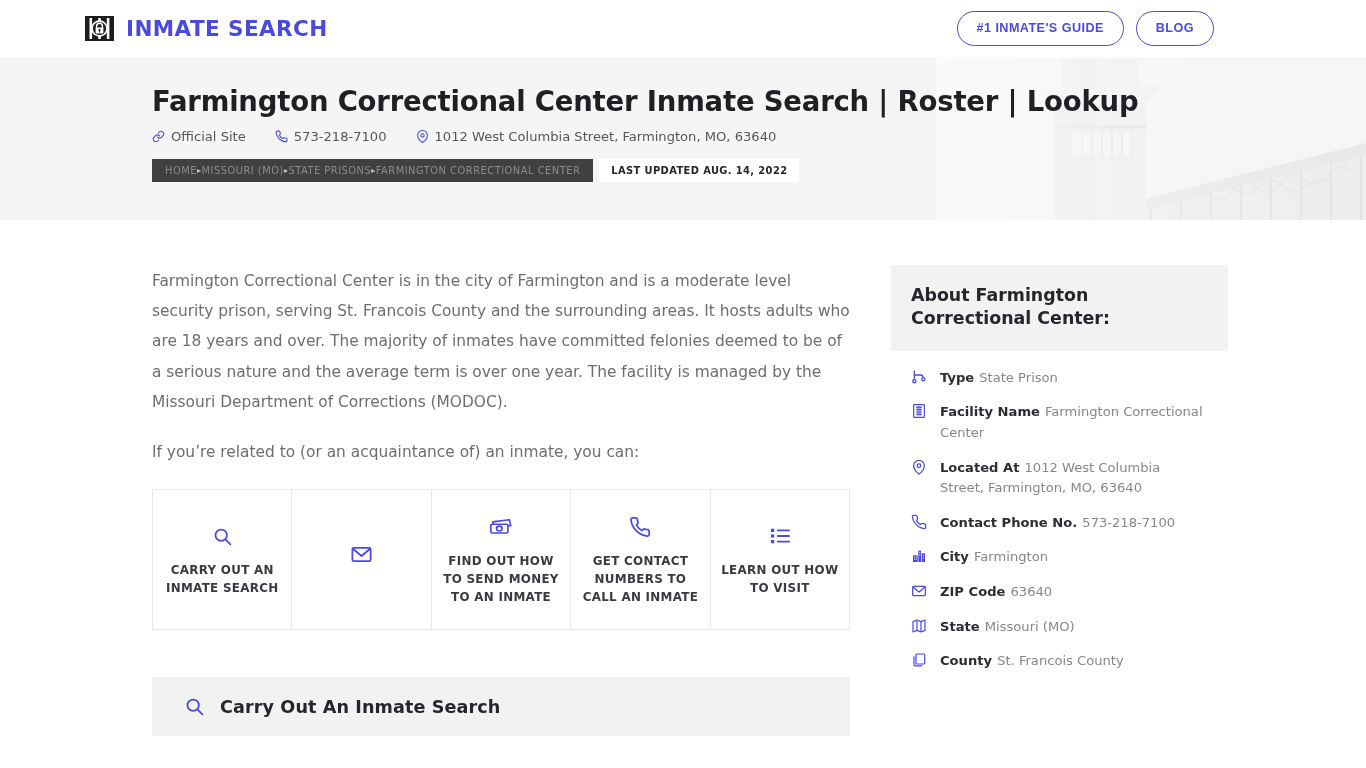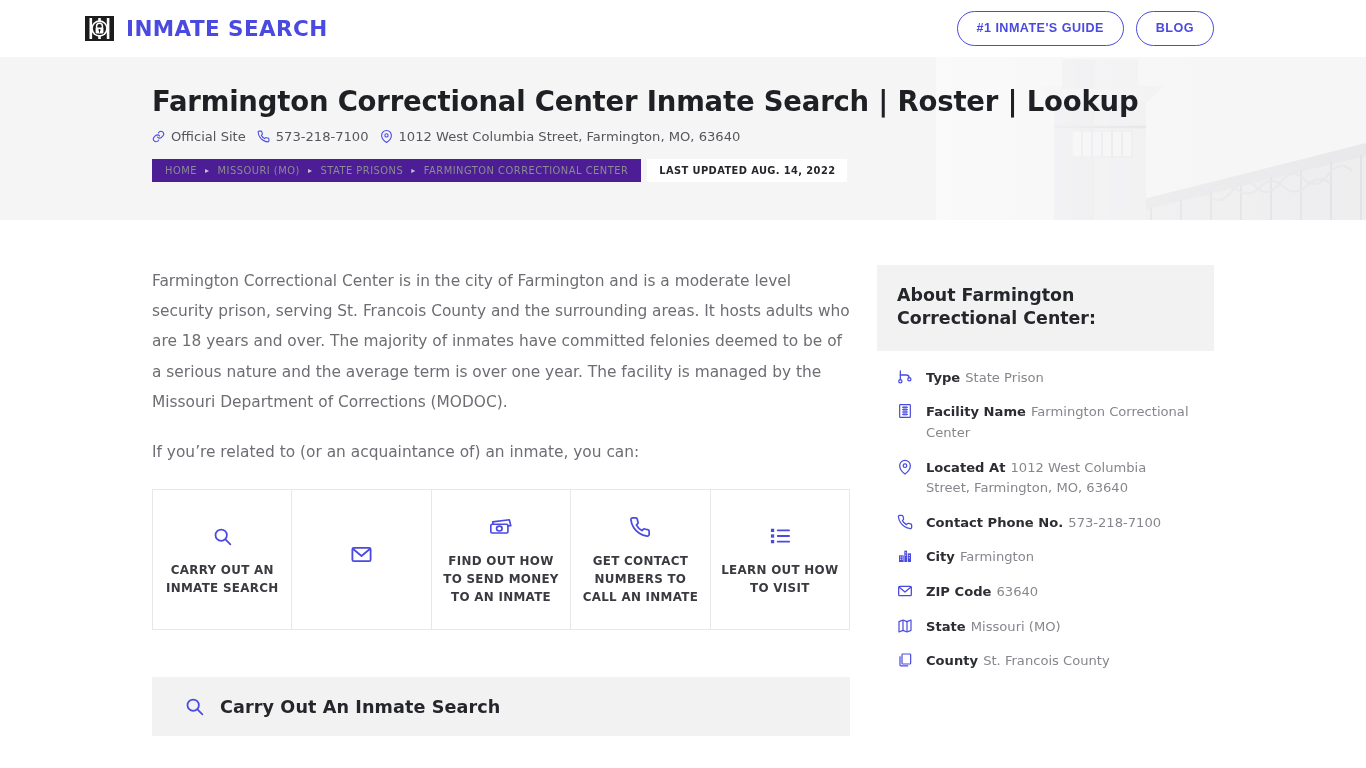--- a/index.html
+++ b/index.html
@@ -76,40 +76,40 @@
     font-size: 27.5px;
     font-weight: 700;
     color: #1f2024;
     letter-spacing: -0.2px;
     line-height: 1.18;
     margin-bottom: 12px;
   }
   .hero-meta {
     display: flex;
     align-items: center;
-    gap: 0;
+    gap: 18px;
     font-size: 13.1px;
     color: #55565b;
     margin-bottom: 15px;
     flex-wrap: nowrap;
   }
   .hero-meta .m-item { display: flex; align-items: center; gap: 6px; margin-right: 11px; }
   .hero-meta svg { display: block; }
 
   .crumbbar {
     display: inline-flex;
     align-items: stretch;
     gap: 6px;
   }
   .crumbs {
-    background: #4c1d95;
+    background: #404040;
     display: flex;
     align-items: center;
     padding: 6px 13px;
-    gap: 8px;
+    gap: 0;
     font-size: 9.9px;
     letter-spacing: 0.5px;
     color: #8b8c92;
     font-weight: 500;
   }
   .crumbs .sep { color: #c3c4ca; font-size: 8px; }
   .crumbs .c { white-space: nowrap; cursor: pointer; }
   .updated {
     background: #ffffff;
     display: flex;
@@ -119,21 +119,21 @@
     letter-spacing: 0.4px;
     font-weight: 700;
     color: #25262b;
     white-space: nowrap;
   }
 
   
   .page {
     display: flex;
     padding: 0 152px;
-    gap: 27px;
+    gap: 41px;
     align-items: flex-start;
   }
   .content { width: 698px; flex: 0 0 698px; padding-top: 46px; }
   .aside { width: 337px; flex: 0 0 337px; padding-top: 45px; }
 
   .para {
     font-size: 15.4px;
     line-height: 1.96;
     color: #6d6e73;
     margin-bottom: 20px;

